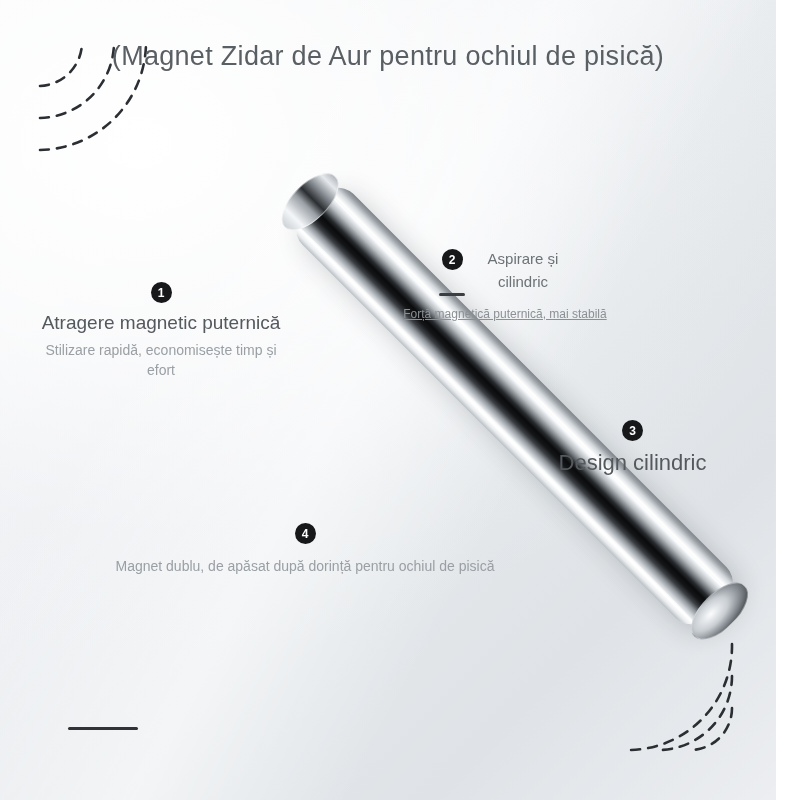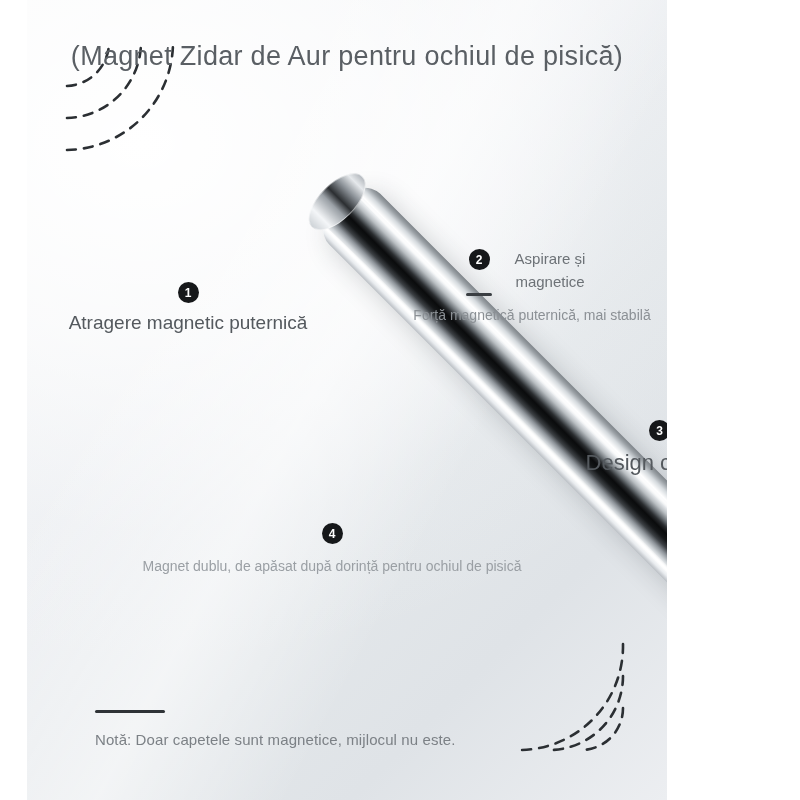--- a/index.html
+++ b/index.html
@@ -7,27 +7,26 @@
     padding: 0;
   }
   body {
     width: 800px;
     height: 800px;
     overflow: hidden;
     font-family: "Liberation Sans", sans-serif;
   }
   #stage {
     position: relative;
-    width: 640px;
+    width: 776px;
     height: 800px;
     background:
       radial-gradient(ellipse 900px 700px at 18% 18%, #ffffff 0%, rgba(255,255,255,0.65) 28%, rgba(243,245,247,0.2) 55%, rgba(236,239,242,0) 75%),
       linear-gradient(135deg, #f7f8f9 0%, #eef0f3 40%, #e3e7ea 62%, #dfe3e7 78%, #eceef1 100%);
     overflow: hidden;
-    margin-left: 27px;
   }
   
   #stage::before {
     content: "";
     position: absolute;
     left: -10%;
     top: -10%;
     width: 120%;
     height: 120%;
     background: linear-gradient(118deg, rgba(255,255,255,0) 30%, rgba(255,255,255,0.55) 47%, rgba(255,255,255,0) 62%);
@@ -207,21 +206,21 @@
     border-radius: 2px;
     margin-top: 16px;
   }
   #callout-2 .rightcol {
     text-align: center;
     font-size: 15px;
     color: #6d7277;
     line-height: 1.5;
     width: 96px;
   }
-  #callout-2 .c-sub { margin-top: 10px; font-size: 14px; color: #8b9095; }
+  #callout-2 .c-sub { margin-top: 10px; font-size: 12px; color: #8b9095; text-decoration: underline; }
 
   
   #callout-3 { left: 505px; top: 420px; width: 255px; }
   #callout-3 .c-title { font-size: 22px; }
   
   #callout-4 { left: 75px; top: 523px; width: 460px; }
   #callout-4 .c-title { font-size: 22px; }
   #callout-4 .c-sub { font-size: 14px; }
 
   
@@ -279,41 +278,41 @@
     </div>
   </div>
 
   <div class="header">
     <div class="title">(Magnet Zidar de Aur pentru ochiul de pisică)</div>
   </div>
 
   <div class="callout" id="callout-1">
     <div class="badge">1</div>
     <div class="c-title">Atragere magnetic puternică</div>
+    <div class="c-sub">Stilizare rapidă, economisește timp și efort</div>
   </div>
 
   <div class="callout" id="callout-2">
     <div class="row2">
       <div class="leftcol">
         <div class="badge">2</div>
         <div class="dash"></div>
       </div>
-      <div class="rightcol">Aspirare și magnetice</div>
+      <div class="rightcol">Aspirare și cilindric</div>
     </div>
     <div class="c-sub">Forță magnetică puternică, mai stabilă</div>
   </div>
 
   <div class="callout" id="callout-3">
     <div class="badge">3</div>
     <div class="c-title">Design cilindric</div>
   </div>
 
   <div class="callout" id="callout-4">
     <div class="badge">4</div>
     <div class="c-sub">Magnet dublu, de apăsat după dorință pentru ochiul de pisică</div>
   </div>
 
   <div class="note">
     <div class="note-rule"></div>
-    <div class="note-text">Notă: Doar capetele sunt magnetice, mijlocul nu este.</div>
   </div>
 
 </div>
 
 </body></html>

